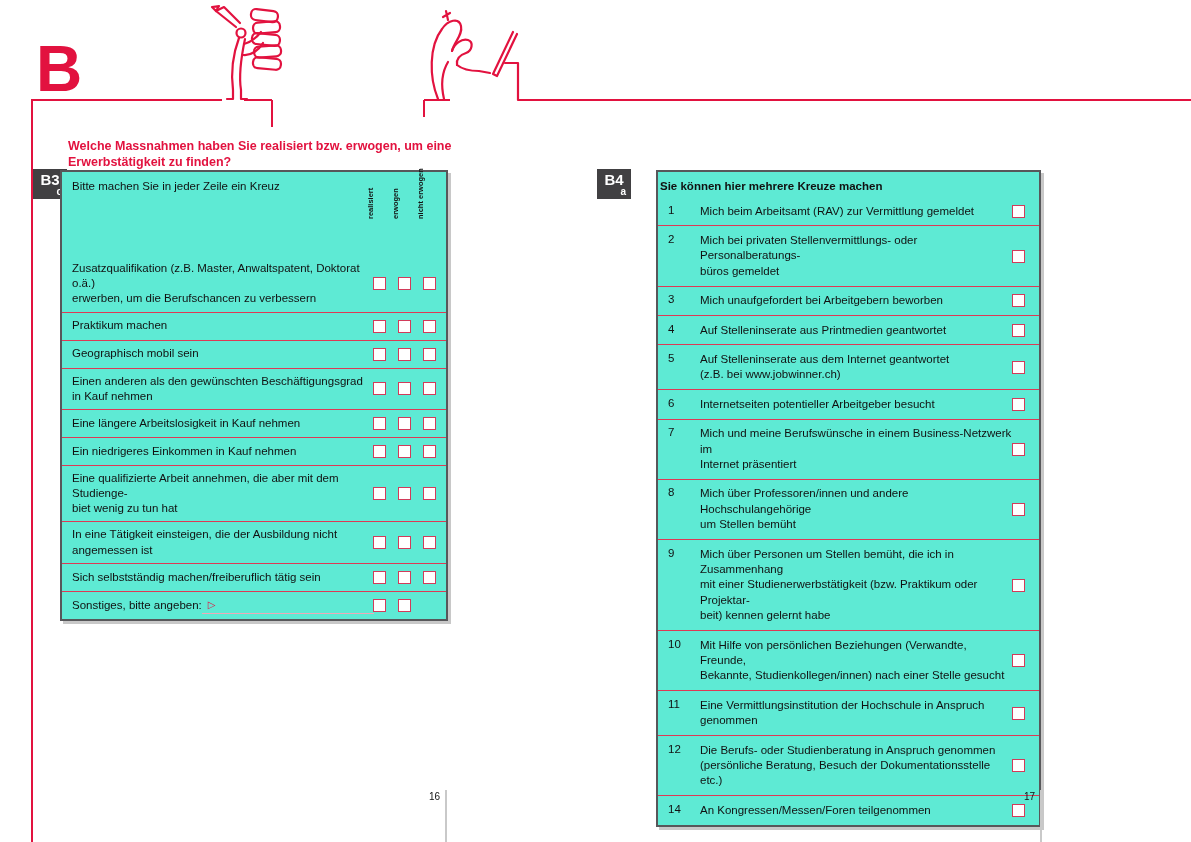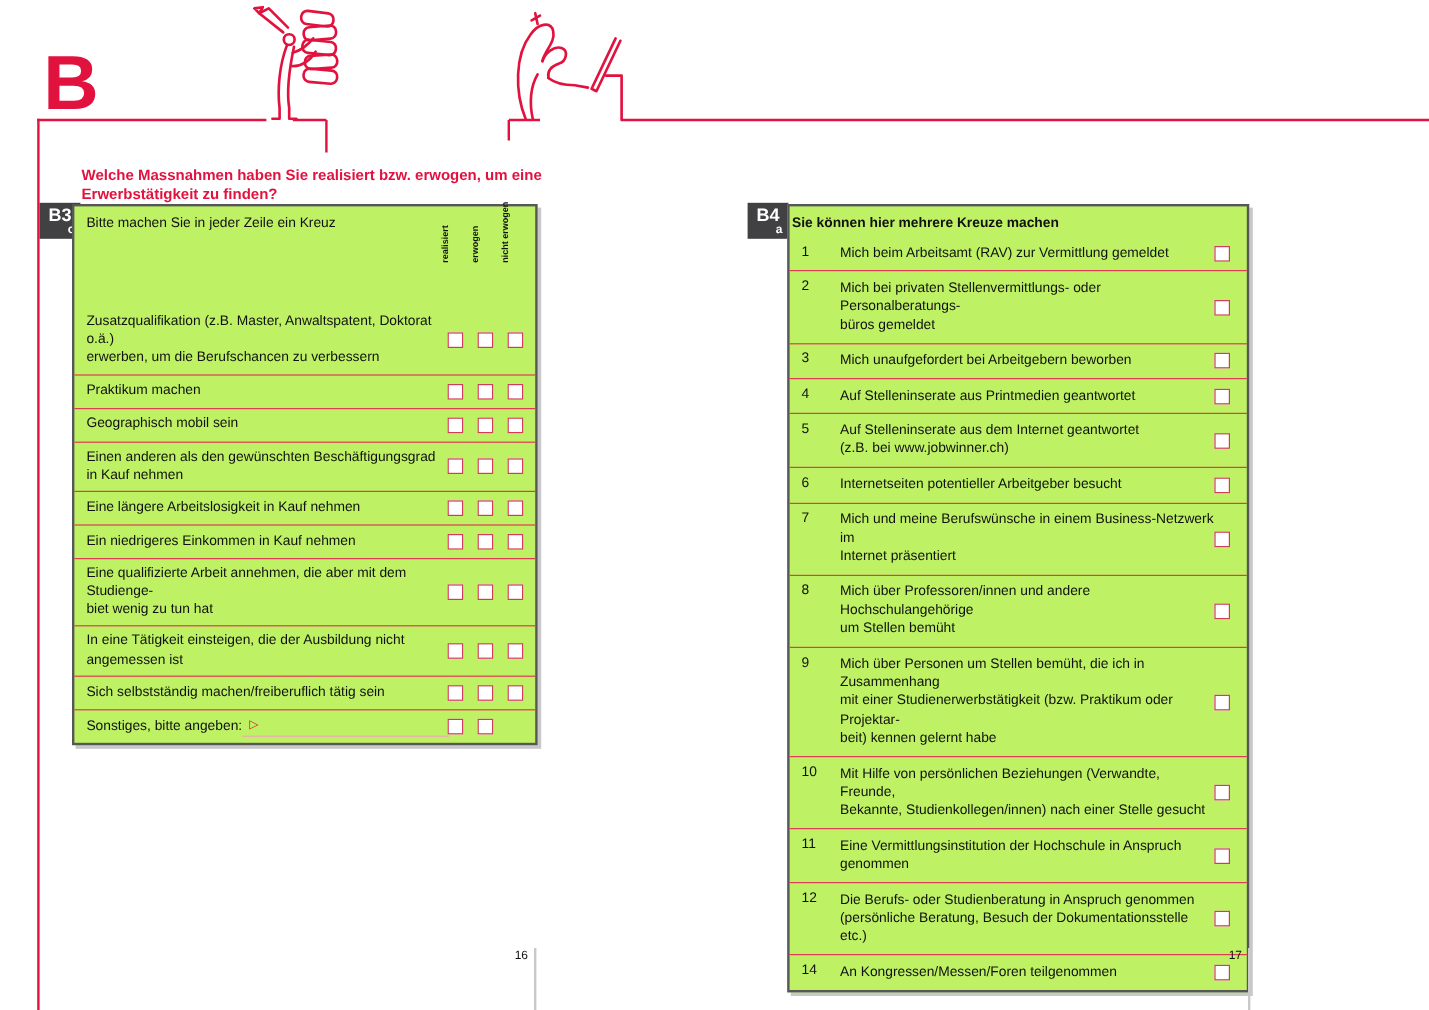--- a/index.html
+++ b/index.html
@@ -49,25 +49,25 @@
   #heading-right{left:659px;top:139px;}
 
   
   .tag{
     position:absolute;width:34px;height:30px;background:var(--tag);
     color:#fff;box-sizing:border-box;
   }
   .tag .code{font-size:15px;font-weight:700;text-align:center;line-height:15px;margin-top:3px;}
   .tag .sub{font-size:10px;font-weight:700;text-align:right;padding-right:5px;line-height:10px;}
   #tag-b3{left:33px;top:169px;}
-  #tag-b4{left:623px;top:169px;}
+  #tag-b4{left:597px;top:169px;}
 
   
   .qtable{
-    position:absolute;background:#bef264;border:2px solid var(--border);
+    position:absolute;background:#5eead4;border:2px solid var(--border);
     box-sizing:border-box;box-shadow:3px 3px 0 var(--shadow);
   }
   #table-b3{left:60px;top:170px;width:388px;}
   #table-b4{left:656px;top:170px;width:385px;}
 
   .l-head{height:46px;box-sizing:border-box;padding:8px 10px 0;font-size:11.5px;position:relative;}
   .r-head{padding:8px 2px 5px;font-size:11.5px;font-weight:bold;}
 
   .col-label{
     position:absolute;top:38px;height:9px;line-height:9px;

